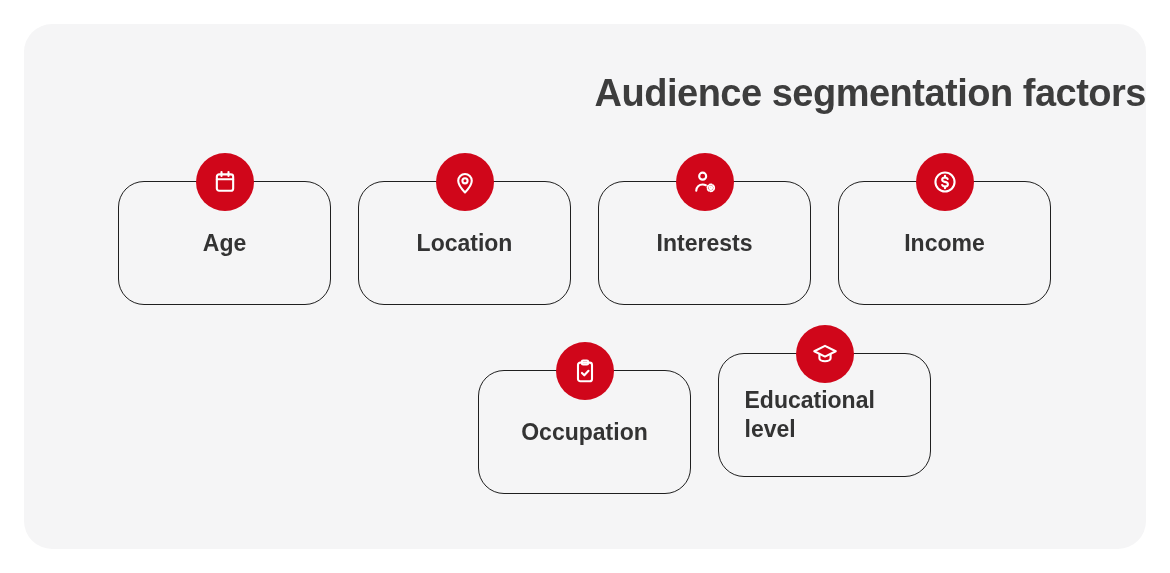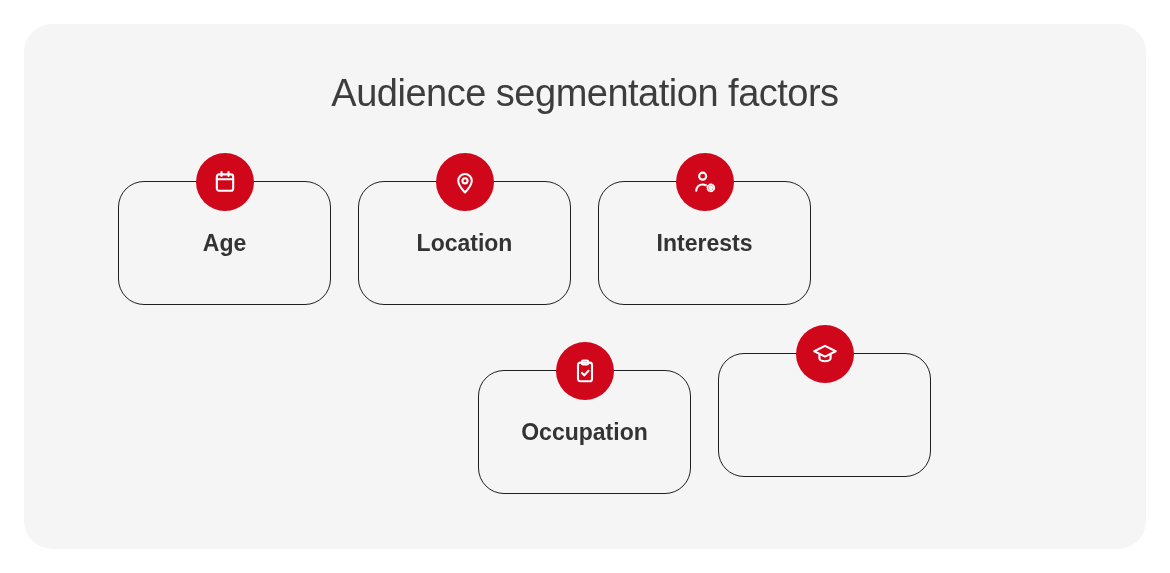--- a/index.html
+++ b/index.html
@@ -22,23 +22,23 @@
     width: 1122px;
     height: 525px;
     background: #f5f5f6;
     border-radius: 28px;
   }
   .title {
     position: absolute;
     left: 0;
     top: 48px;
     width: 100%;
-    text-align: center;
+    text-align: right;
     font-size: 38px;
-    font-weight: normal;
+    font-weight: bold;
     letter-spacing: -0.5px;
     color: #3d3d3d;
   }
   .card {
     position: absolute;
     width: 213px;
     height: 124px;
     border: 1.5px solid #1f1f1f;
     border-radius: 26px;
     box-sizing: border-box;
@@ -120,36 +120,48 @@
         <svg width="28" height="28" viewBox="0 0 24 24">
           <circle cx="10" cy="7" r="3"></circle>
           <path d="M4.5 19.5c0-3.2 2.4-5.3 5.5-5.3 1 0 1.9.2 2.7.6"></path>
           <circle cx="17" cy="17" r="1.1"></circle>
           <circle cx="17" cy="17" r="2.9" stroke-width="1.6" stroke-dasharray="1.7 1.35"></circle>
         </svg>
       </div>
       <div class="label">Interests</div>
     </div>
 
+    <div class="card pos-3">
+      <div class="badge">
+        <svg width="28" height="28" viewBox="0 0 24 24">
+          <circle cx="12" cy="12" r="8.2"></circle>
+          <path d="M14.3 9.4c-.4-.8-1.3-1.3-2.3-1.3-1.3 0-2.4.7-2.4 1.9 0 1.1 1 1.6 2.4 1.9 1.5.3 2.5.9 2.5 2 0 1.2-1.1 2-2.5 2-1.1 0-2-.5-2.4-1.3"></path>
+          <line x1="12" y1="6.7" x2="12" y2="8.1"></line>
+          <line x1="12" y1="15.9" x2="12" y2="17.3"></line>
+        </svg>
+      </div>
+      <div class="label">Income</div>
+    </div>
 
 
     <div class="card pos-5">
       <div class="badge">
         <svg width="28" height="28" viewBox="0 0 24 24">
           <rect x="6" y="4.8" width="12" height="16" rx="2"></rect>
           <rect x="9.3" y="3" width="5.4" height="3.4" rx="1"></rect>
           <polyline points="9.4,13.7 11.4,15.7 15,11.8"></polyline>
         </svg>
       </div>
       <div class="label">Occupation</div>
     </div>
 
     <div class="card pos-6">
       <div class="badge">
         <svg width="28" height="28" viewBox="0 0 24 24">
           <path d="M2.8 9.6 12 5l9.2 4.6L12 14.2z"></path>
           <path d="M7.2 12.3v3.3c0 1.4 2.1 2.6 4.8 2.6s4.8-1.2 4.8-2.6v-3.3"></path>
         </svg>
       </div>
+      <div class="label">Educational level</div>
     </div>
 
   </div>
 </div>
 
 </body></html>

